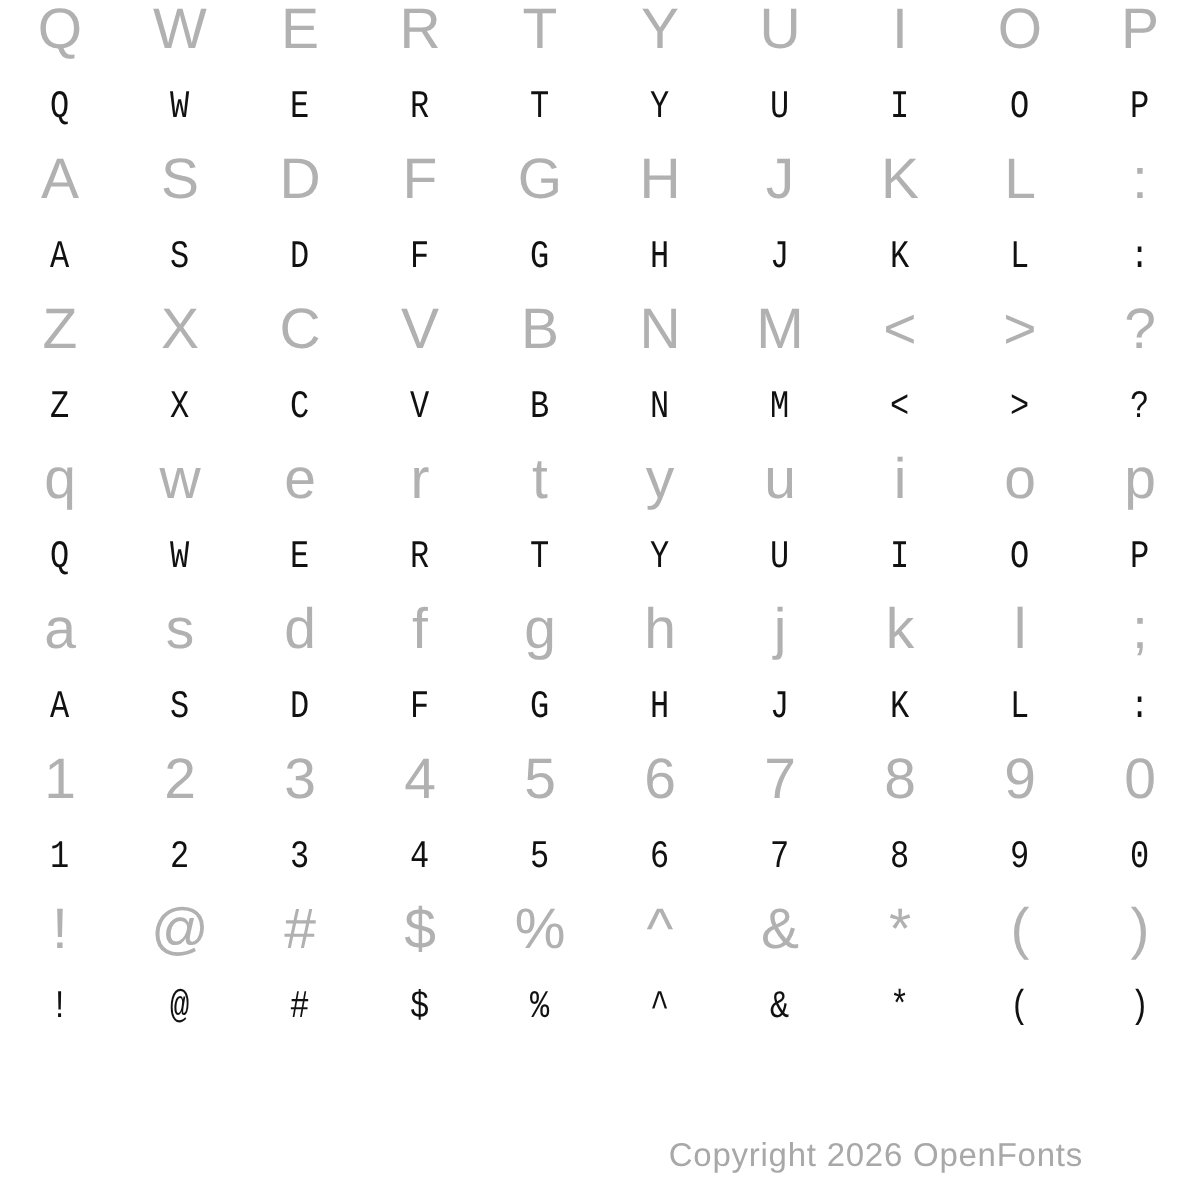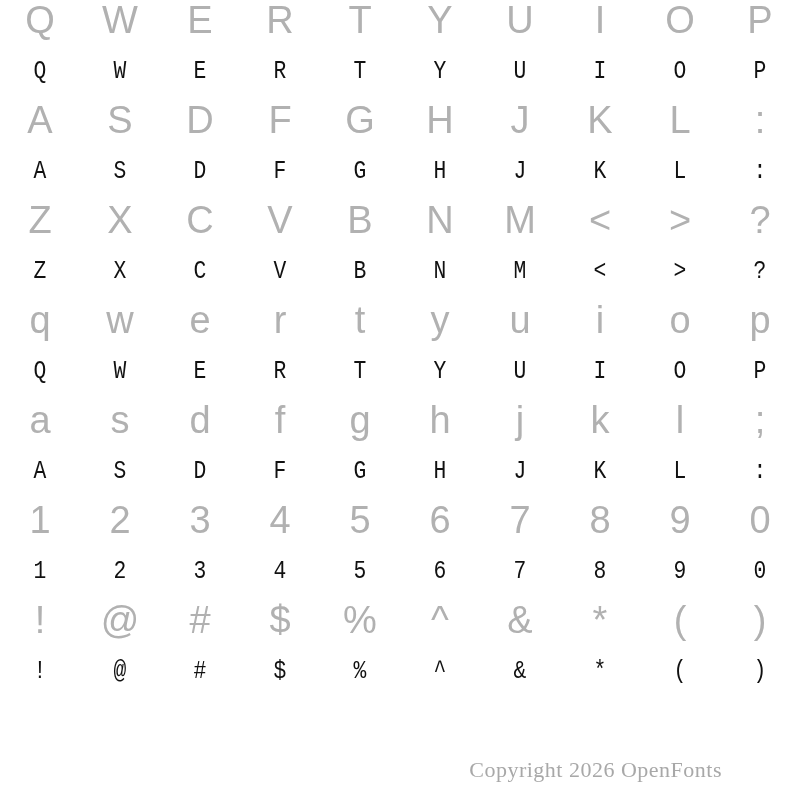--- a/index.html
+++ b/index.html
@@ -37,21 +37,20 @@
     transform:scaleX(0.82);
   }
   .footer{
     position:absolute;
     top:757px;
     left:0;right:78px;
     text-align:right;
     font-size:22px;
     letter-spacing:0.5px;
     color:var(--copyright-color);
-    font-family:Liberation Serif, serif;
   }
 </style>
 </head>
 <body style="--guide-color: #b1b1b1; --preview-color: #111111; --copyright-color: #a8a8a8; background: rgb(255, 255, 255);">
 
 <div class="sheet">
   <div id="rows">
       <div class="pair">
         <div class="row guide">
           <span class="cell">Q</span>

